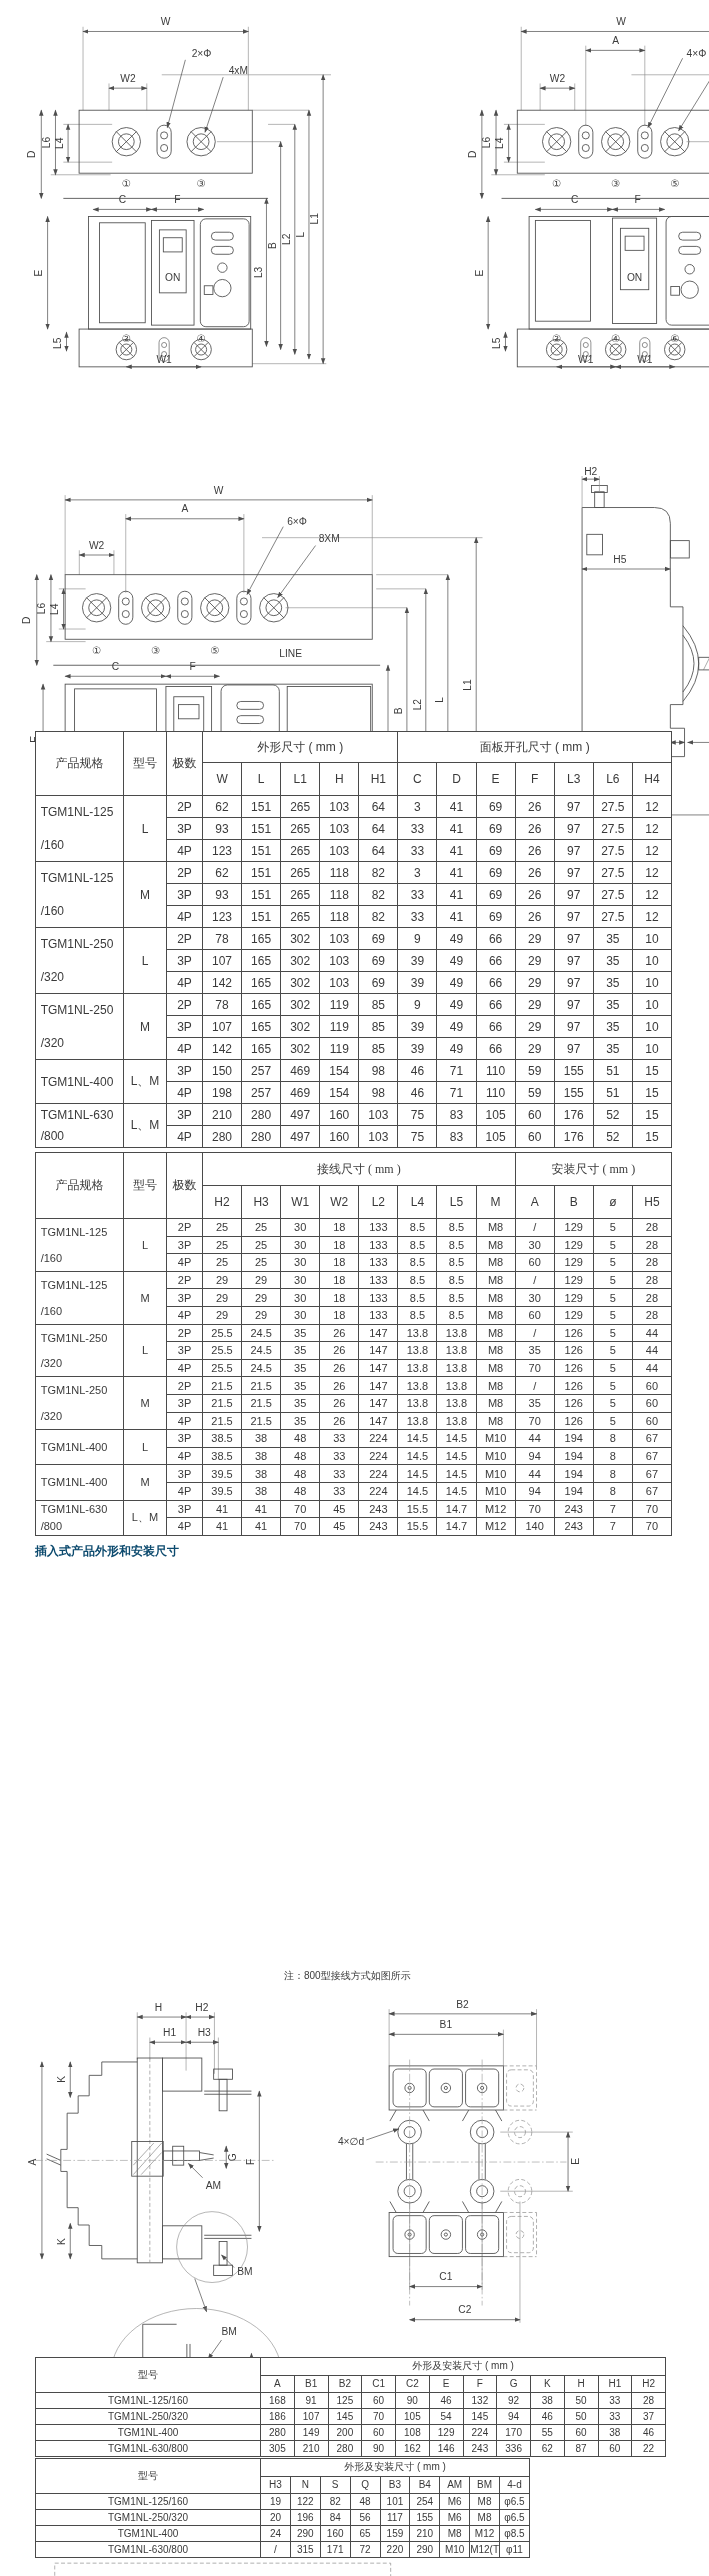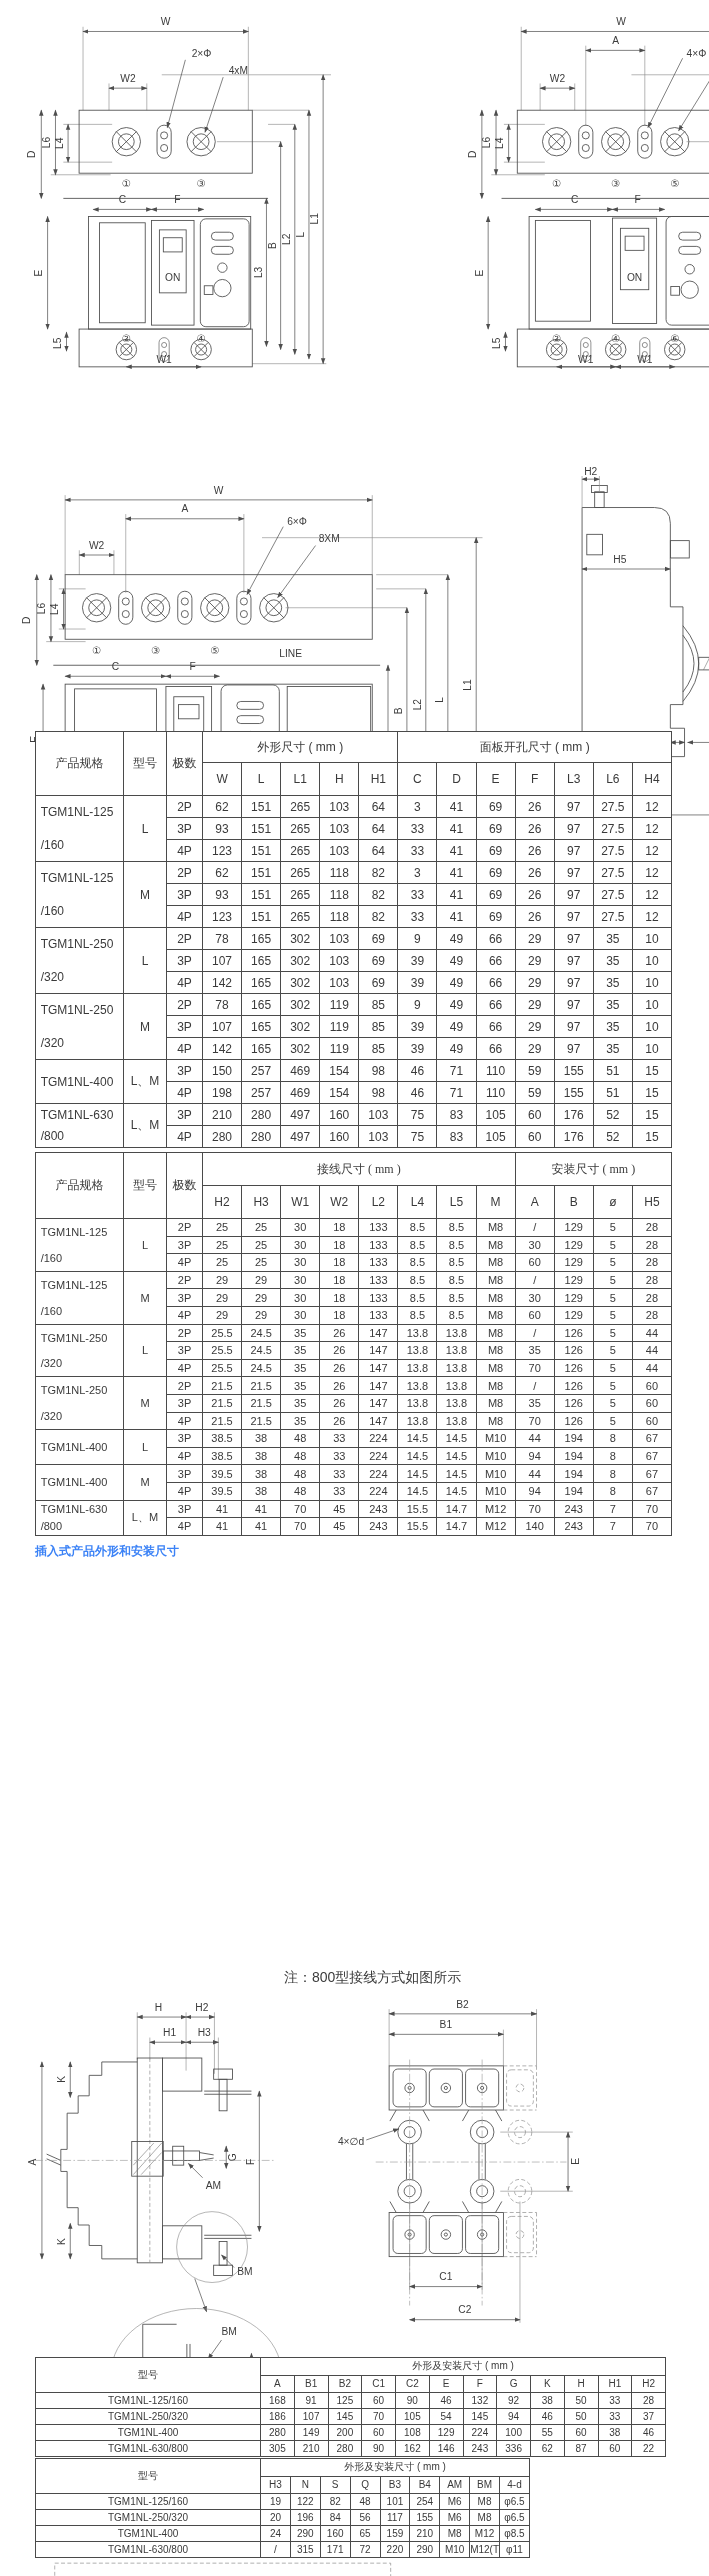--- a/index.html
+++ b/index.html
@@ -22,22 +22,22 @@
   .t1 tbody td{height:21px;}
   .t2 th,.t2 td{font-size:12px;}
   .t2 thead tr:nth-child(1) th{height:32px;font-family:Liberation Serif, serif;}
   .t2 thead tr:nth-child(2) th{height:32px;}
   .t2 tbody td{height:16.6px;font-size:11px;}
   .t3 th,.t3 td,.t4 th,.t4 td{font-size:10px;}
   .t3 thead th,.t4 thead th{height:16.6px;}
   .t3 tbody td,.t4 tbody td{height:15px;}
   td.spec{position:relative;text-align:right;}
   .spec-wrap{position:absolute;inset:0;display:flex;flex-direction:column;justify-content:space-around;align-items:flex-start;padding-left:4.7px;}
-  .sec-title{font-size:12px;font-weight:bold;color:#3b82f6;}
-  .note{font-size:14px;color:#3c3c3c;}
+  .sec-title{font-size:12px;font-weight:bold;color:#0c4a6e;}
+  .note{font-size:10px;color:#3c3c3c;}
 </style>
 </head>
 <body>
 
 <svg width="0" height="0" style="position:absolute" aria-hidden="true">
   <defs>
     <marker id="ar" viewBox="0 0 10 10" refX="8.5" refY="5" markerWidth="9" markerHeight="9" orient="auto-start-reverse">
       <path d="M0,1.5L9.5,5L0,8.5z" fill="#4e4e4e"></path>
     </marker>
     <g id="scr">
@@ -1334,21 +1334,21 @@
       </tr>
       <tr>
         <td>TGM1NL-400</td>
         <td>280</td>
         <td>149</td>
         <td>200</td>
         <td>60</td>
         <td>108</td>
         <td>129</td>
         <td>224</td>
-        <td>100</td>
+        <td>170</td>
         <td>55</td>
         <td>60</td>
         <td>38</td>
         <td>46</td>
       </tr>
       <tr>
         <td>TGM1NL-630/800</td>
         <td>305</td>
         <td>210</td>
         <td>280</td>

